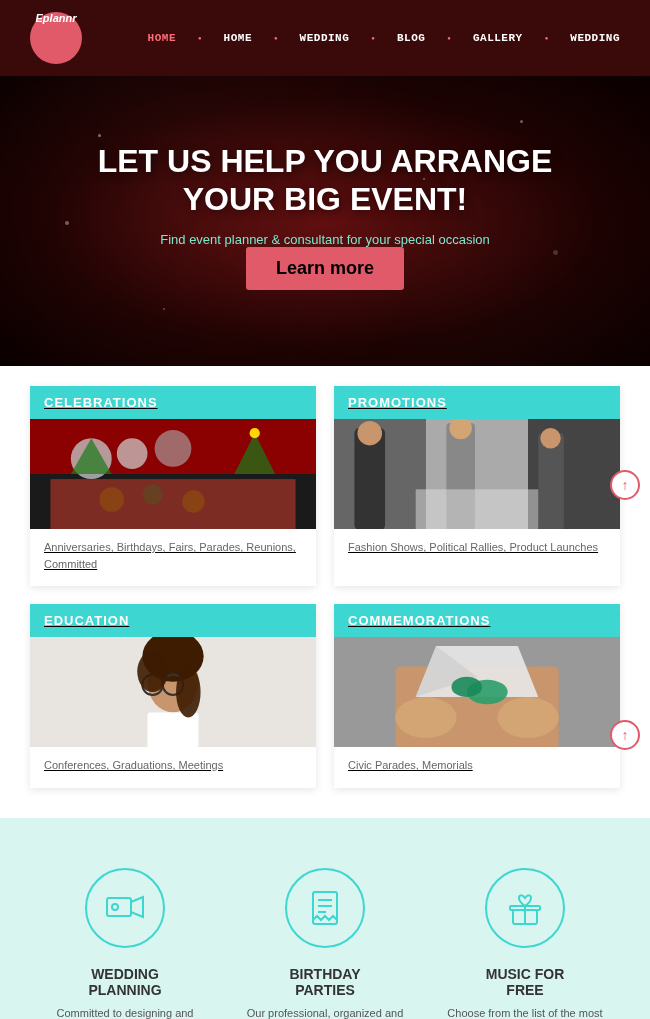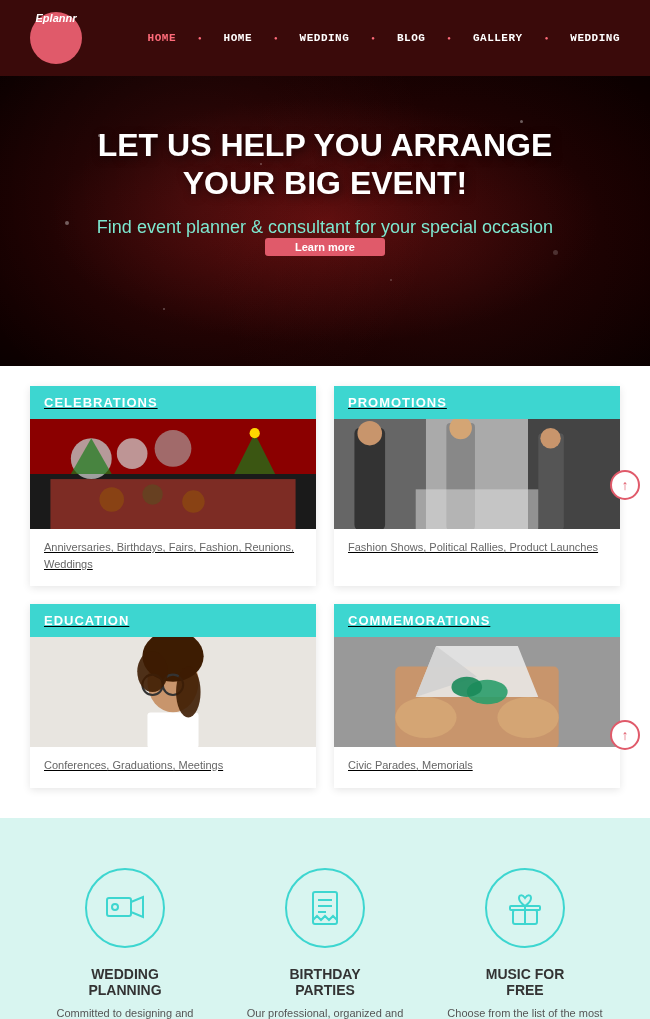--- a/index.html
+++ b/index.html
@@ -30,46 +30,46 @@
       font-weight: bold; letter-spacing: 0.5px;
     }
     nav a.active { color: #ff6b7a; }
     nav .dot { color: #ff6b7a; font-size: 6px; }
 
     
     .hero {
       background: radial-gradient(ellipse at center, #5a0a0a 0%, #1a0000 60%, #0a0000 100%);
       min-height: 290px;
       display: flex; flex-direction: column;
-      align-items: center; justify-content: flex-start;
+      align-items: center; justify-content: center;
       text-align: center; padding: 50px 60px 60px;
       position: relative;
       overflow: hidden;
     }
     .hero::before {
       content: '';
       position: absolute; inset: 0;
       background: radial-gradient(circle at 30% 40%, rgba(255,100,100,0.08) 0%, transparent 50%),
                   radial-gradient(circle at 70% 60%, rgba(100,50,50,0.1) 0%, transparent 50%);
     }
     .hero h1 {
       color: white; font-size: 32px; font-weight: 900;
       line-height: 1.2; text-transform: uppercase;
       text-shadow: 2px 2px 8px rgba(0,0,0,0.5);
       position: relative; z-index:1;
       margin-bottom: 14px;
     }
     .hero p {
-      color: #7de8d0; font-size: 18px; 
+      color: #7de8d0; font-size: 13px; 
       position: relative; z-index:1;
     }
     .learn-more-btn {
-      background: #e05a6a; color: #ffffff;
-      border: none; padding: 3px 30px;
-      font-size: 11px; font-weight: bold;
+      background: #e05a6a; color: #000000;
+      border: none; padding: 11px 30px;
+      font-size: 18px; font-weight: bold;
       cursor: pointer; border-radius: 3px;
       position: relative; z-index:1;
     }
 
     
     .services-section {
       background: white;
       padding: 0 30px 30px;
     }
     .services-grid {
@@ -233,21 +233,21 @@
             <circle cx="140" cy="30" r="18" fill="#b0b0b0" opacity="0.6"></circle>
             <rect x="20" y="60" width="240" height="50" fill="#c0392b" opacity="0.6"></rect>
             <circle cx="80" cy="80" r="12" fill="#8B4513" opacity="0.9"></circle>
             <circle cx="120" cy="75" r="10" fill="#654321" opacity="0.9"></circle>
             <circle cx="160" cy="82" r="11" fill="#8B4513" opacity="0.9"></circle>
             <polygon points="40,55 60,20 80,55" fill="#1a7a1a" opacity="0.7"></polygon>
             <polygon points="200,55 220,15 240,55" fill="#1a7a1a" opacity="0.7"></polygon>
             <circle cx="220" cy="15" r="5" fill="#FFD700"></circle>
           </svg>
         </div>
-        <div class="service-card-body">Anniversaries, Birthdays, Fairs, Fashion, Reunions, Weddings</div>
+        <div class="service-card-body">Anniversaries, Birthdays, Fairs, Parades, Reunions, Committed</div>
       </div>
 
       <div class="service-card">
         <div class="service-card-header">PROMOTIONS</div>
         <div class="service-card-img-placeholder img-promotions">
           <svg width="100%" height="110" viewBox="0 0 280 110" preserveAspectRatio="xMidYMid slice">
             <rect width="280" height="110" fill="#555"></rect>
 
             <rect x="0" y="0" width="90" height="110" fill="#666"></rect>
             <rect x="90" y="0" width="100" height="110" fill="#aaa"></rect>

